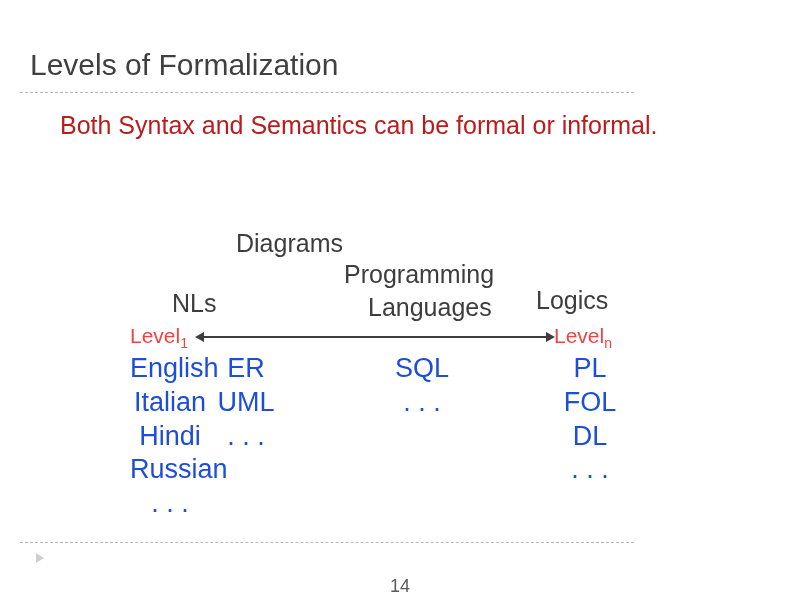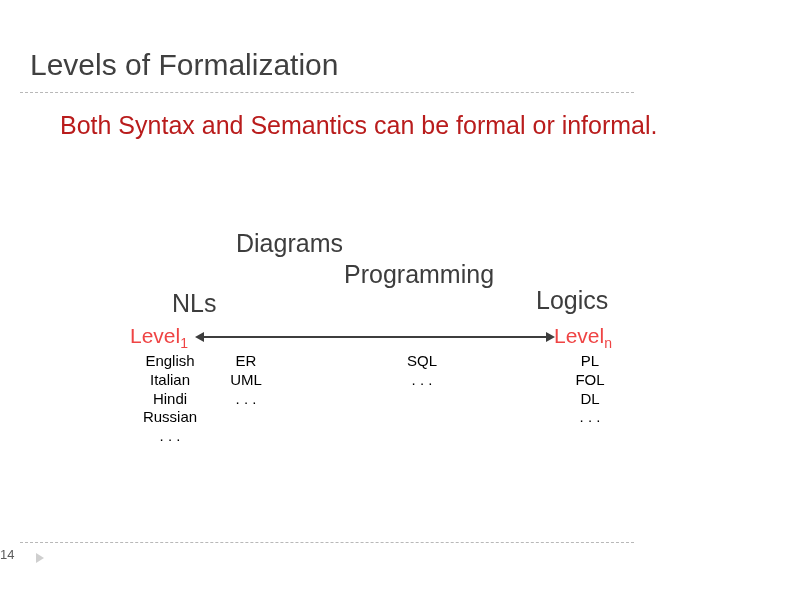--- a/index.html
+++ b/index.html
@@ -96,38 +96,38 @@
     border-right: 9px solid #3d3d3d;
   }
   .axis::after {
     right: -7px;
     border-left: 9px solid #3d3d3d;
   }
 
   .col {
     position: absolute;
     top: 348px;
-    font-size: 15px;
+    font-size: 27px;
     line-height: 1.25;
     text-align: center;
-    color: #000000;
+    color: #1d4ed8;
   }
   .col div { white-space: nowrap; }
   .col-nls { left: 130px; width: 80px; }
   .col-diagrams { left: 216px; width: 60px; }
   .col-prog { left: 392px; width: 60px; }
   .col-logics { left: 560px; width: 60px; }
 
   .pagenum {
     position: absolute;
     left: 0;
     width: 800px;
-    text-align: left;
-    top: 547px;
-    font-size: 13px;
+    text-align: center;
+    top: 576px;
+    font-size: 18px;
     color: #5c5c5c;
   }
   .bullet-marker {
     position: absolute;
     left: 36px;
     top: 553px;
     width: 0;
     height: 0;
     border-top: 5px solid transparent;
     border-bottom: 5px solid transparent;
@@ -142,20 +142,21 @@
   <div class="title">Levels of Formalization</div>
   <div class="rule rule-top"></div>
 
   <div class="subtitle">Both Syntax and Semantics can be formal or informal.</div>
 
   <div class="content">
 
     <div class="big-label lbl-diagrams">Diagrams</div>
     <div class="big-label lbl-nls">NLs</div>
     <div class="big-label lbl-programming">Programming</div>
+    <div class="big-label lbl-languages">Languages</div>
     <div class="big-label lbl-logics">Logics</div>
 
     <div class="level-label level1">
       <span>Level</span><sub>1</sub>
     </div>
     <div class="level-label leveln">
       <span>Level</span><sub>n</sub>
     </div>
 
     <div class="axis"></div>

